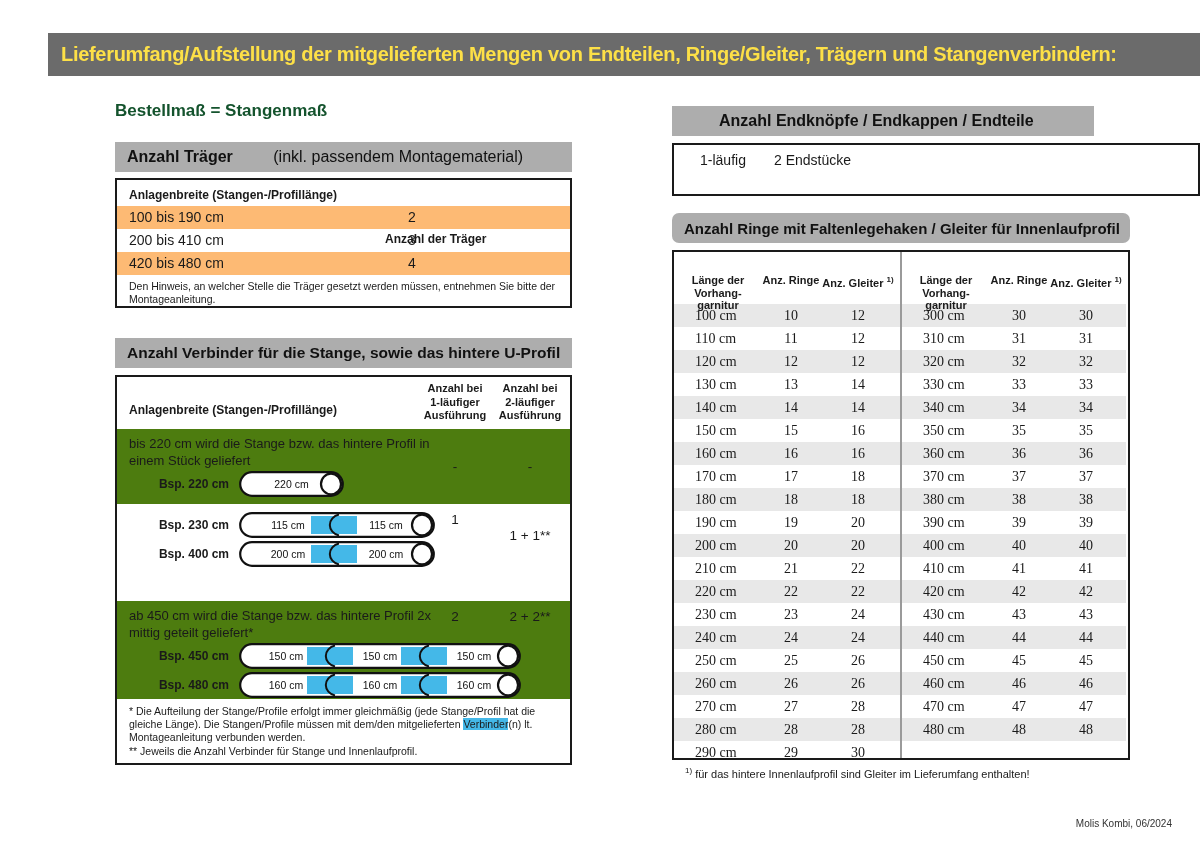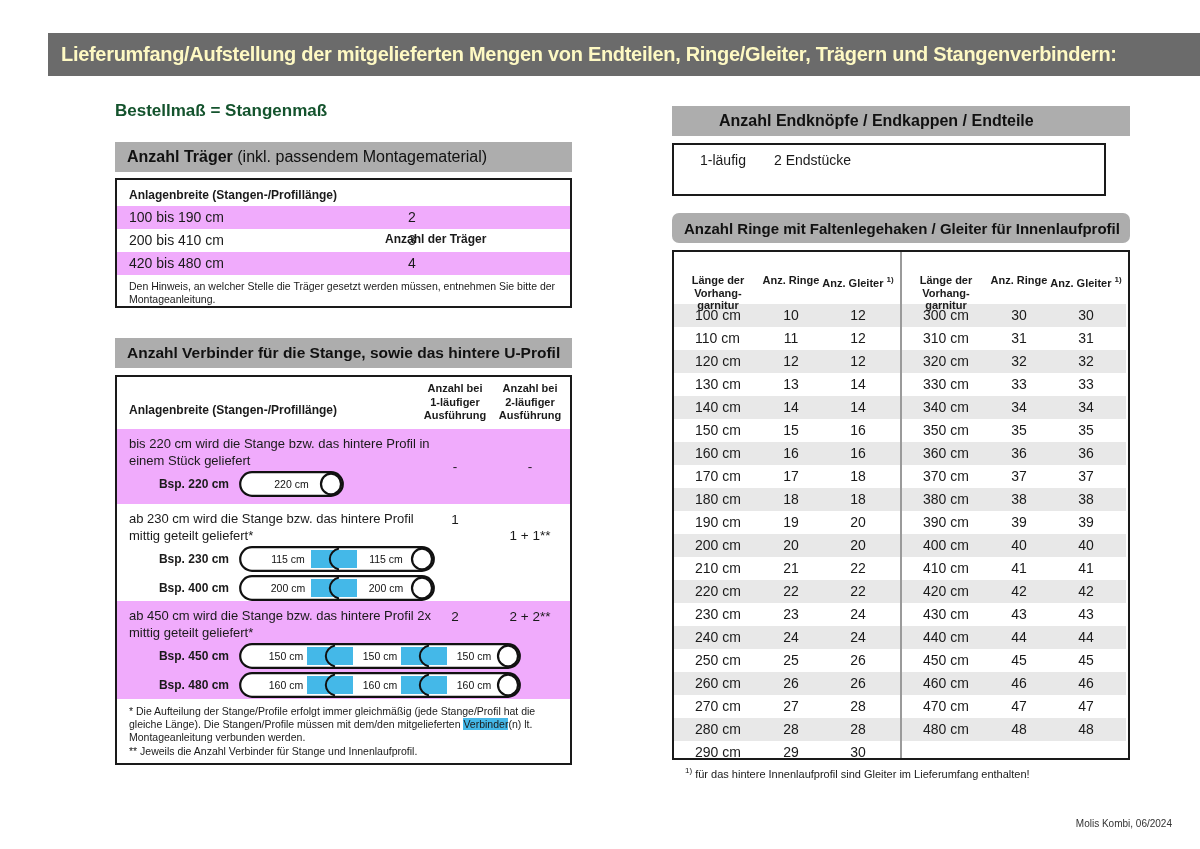--- a/index.html
+++ b/index.html
@@ -2,78 +2,78 @@
 <html lang="de"><head>
 <meta charset="utf-8">
 <style>
   html,body{margin:0;padding:0;}
   body{font-family:"Liberation Sans", sans-serif; background:#ffffff; color:#1a1a1a;}
   #page{position:relative;width:1200px;height:849px;background:#fff;overflow:hidden;}
 
   
   .titlebar{position:absolute;left:48px;top:33px;right:0;height:43px;background:#6b6b6b;
     display:flex;align-items:center;padding-left:13px;box-sizing:border-box;}
-  .titlebar span{color:#fef9c3;font-weight:bold;font-size:20px;letter-spacing:-0.3px;}
+  .titlebar span{color:#fde047;font-weight:bold;font-size:20px;letter-spacing:-0.3px;}
 
   .redhead{position:absolute;left:115px;top:101px;font-size:17px;font-weight:bold;color:#14532d;}
 
   .secbar{position:absolute;height:30px;background:#adadad;display:flex;align-items:center;
     padding-left:12px;box-sizing:border-box;font-size:16px;color:#111;}
   .secbar .b{font-weight:bold;}
   #bar-traeger{left:115px;top:142px;width:457px;}
   #bar-verbinder{left:115px;top:338px;width:457px;font-size:15.5px;font-weight:bold;}
-  #bar-endteile{left:672px;top:106px;width:458px;font-weight:bold;padding-left:47px;}
+  #bar-endteile{left:672px;top:106px;width:422px;font-weight:bold;padding-left:47px;}
   #bar-ringe{left:672px;top:213px;width:458px;font-size:15px;font-weight:bold;border-radius:7px;}
 
   .panel{position:absolute;background:#fff;border:2px solid #1a1a1a;box-sizing:border-box;}
 
   
   #traeger-panel{left:115px;top:178px;width:457px;height:130px;}
   .t-head{position:relative;height:26px;font-size:12px;font-weight:bold;}
   .t-head .c1{position:absolute;left:12px;top:8px;}
   .t-head .c2{position:absolute;left:268px;top:8px;margin-top:44px;}
   .t-row{position:relative;height:23px;line-height:23px;font-size:14px;}
-  .t-row.g{background:#f0abfc;}
+  .t-row.g{background:#fdba74;}
   .t-row .c1{position:absolute;left:12px;}
   .t-row .c2{position:absolute;left:255px;width:80px;text-align:center;}
   .t-note{padding:5px 14px 0 12px;font-size:10.5px;line-height:12.5px;}
 
   
   #verbinder-panel{left:115px;top:375px;width:457px;height:390px;}
   .v-head{position:relative;height:52px;font-weight:bold;}
   .v-head .c1{position:absolute;left:12px;top:26px;font-size:12px;}
   .v-head .c2,.v-head .c3{position:absolute;top:5px;width:80px;text-align:center;font-size:11px;line-height:13.5px;}
   .v-head .c2{left:298px;}
   .v-head .c3{left:373px;}
   .v-row{position:relative;box-sizing:border-box;padding:6px 0 0 12px;}
-  .v-row.g{background:#f0abfc;}
+  .v-row.g{background:#4d7c0f;}
   .v-row .txt{width:305px;font-size:13px;line-height:17px;}
   .v-row .val{position:absolute;width:80px;text-align:center;font-size:13.5px;}
   .v-row .v1{left:298px;}
   .v-row .v2{left:373px;}
   .bsp{display:flex;align-items:center;height:28px;margin-top:1px;}
   .bsp .lbl{width:100px;text-align:right;padding-right:10px;font-size:12px;font-weight:bold;}
   .v-notes{padding:6px 14px 0 12px;font-size:10.5px;line-height:13px;}
   .v-notes .hl{background:#44b8e8;}
   .v-notes .n2{margin-top:1px;}
 
   
-  #endteile-panel{left:672px;top:143px;width:434px;height:53px;padding-top:4px;}
+  #endteile-panel{left:672px;top:143px;width:528px;height:53px;padding-top:4px;}
   .e-row{position:relative;height:22px;line-height:22px;font-size:14px;}
   .e-row.g{background:#e8e8e8;}
   .e-row .c1{position:absolute;left:26px;}
   .e-row .c2{position:absolute;left:100px;}
 
   
   #ringe-panel{left:672px;top:250px;width:458px;height:510px;display:flex;}
   .half{width:226px;box-sizing:border-box;padding-top:2px;}
   .half.rt{border-left:2px solid #9a9a9a;}
   .r-head{display:grid;grid-template-columns:88px 58px 76px;height:46px;font-size:11px;font-weight:bold;line-height:12.5px;padding-top:4px;}
   .r-head div{text-align:center;margin-top:16px;}
-  .r-row{display:grid;grid-template-columns:88px 58px 76px;height:23px;line-height:23px;font-size:14px;}
+  .r-row{display:grid;grid-template-columns:88px 58px 76px;height:23px;line-height:23px;font-size:14px;font-family:Liberation Serif, serif;}
   .r-row.g{background:#e8e8e8;}
   .r-row .len{padding-left:21px;}
   .r-row .num{text-align:center;}
   sup{font-size:8px;vertical-align:super;}
 
   .ringe-foot{position:absolute;left:685px;top:766px;font-size:11px;}
   .pagefoot{position:absolute;right:28px;top:818px;font-size:10px;color:#333;}
 
   svg text{font-family:"Liberation Sans", sans-serif;}
 </style>
@@ -83,21 +83,21 @@
 <div id="page">
 
   <div class="titlebar">
     <span>Lieferumfang/Aufstellung der mitgelieferten Mengen von Endteilen, Ringe/Gleiter, Trägern und Stangenverbindern:</span>
   </div>
 
   <div class="redhead">Bestellmaß = Stangenmaß</div>
 
   <div class="secbar" id="bar-traeger">
     <span class="b">Anzahl Träger</span>
-    <span style="white-space:pre;"> (inkl. passendem Montagematerial)</span>
+    <span style="white-space:pre;margin-left:36px;"> (inkl. passendem Montagematerial)</span>
   </div>
 
   <div class="panel" id="traeger-panel">
     <div class="t-head">
       <span class="c1">Anlagenbreite (Stangen-/Profillänge)</span>
       <span class="c2">Anzahl der Träger</span>
     </div>
     <div id="traeger-rows">
         <div class="t-row g">
           <span class="c1">100 bis 190 cm</span>
@@ -132,21 +132,20 @@
             <div class="lbl">Bsp. 220 cm</div>
             <svg width="105" height="26" viewBox="0 0 105 26">
               <rect x="1.2" y="1.2" width="102.6" height="23.6" rx="11.8" ry="11.8" fill="#fff" stroke="none"></rect>
               <rect x="1.2" y="1.2" width="102.6" height="23.6" rx="11.8" ry="11.8" fill="none" stroke="#111" stroke-width="2.2"></rect>
               <ellipse cx="92" cy="13" rx="10" ry="10.3" fill="none" stroke="#111" stroke-width="2.2"></ellipse>
               <text x="52.5" y="17" text-anchor="middle" font-size="10.5" fill="#111">220 cm</text>
             </svg>
           </div>
         </div>
         <div class="v-row" style="height: 97px;">
-          <div class="txt">ab 230 cm wird die Stange bzw. das hintere Profil mittig geteilt geliefert*</div>
           <span class="val v1" style="top: 8px;">1</span>
           <span class="val v2" style="top: 24px;">1 + 1**</span>
           <div class="bsp">
             <div class="lbl">Bsp. 230 cm</div>
             <svg width="196" height="26" viewBox="0 0 196 26">
               <rect x="1.2" y="1.2" width="193.6" height="23.6" rx="11.8" ry="11.8" fill="#fff" stroke="none"></rect>
               <rect x="72" y="4" width="46" height="18" fill="#44b8e8"></rect>
               <path d="M 100 2.5 A 12 10.8 0 0 0 100 23.5" fill="none" stroke="#111" stroke-width="2"></path>
               <rect x="1.2" y="1.2" width="193.6" height="23.6" rx="11.8" ry="11.8" fill="none" stroke="#111" stroke-width="2.2"></rect>
               <ellipse cx="183" cy="13" rx="10" ry="10.3" fill="none" stroke="#111" stroke-width="2.2"></ellipse>

